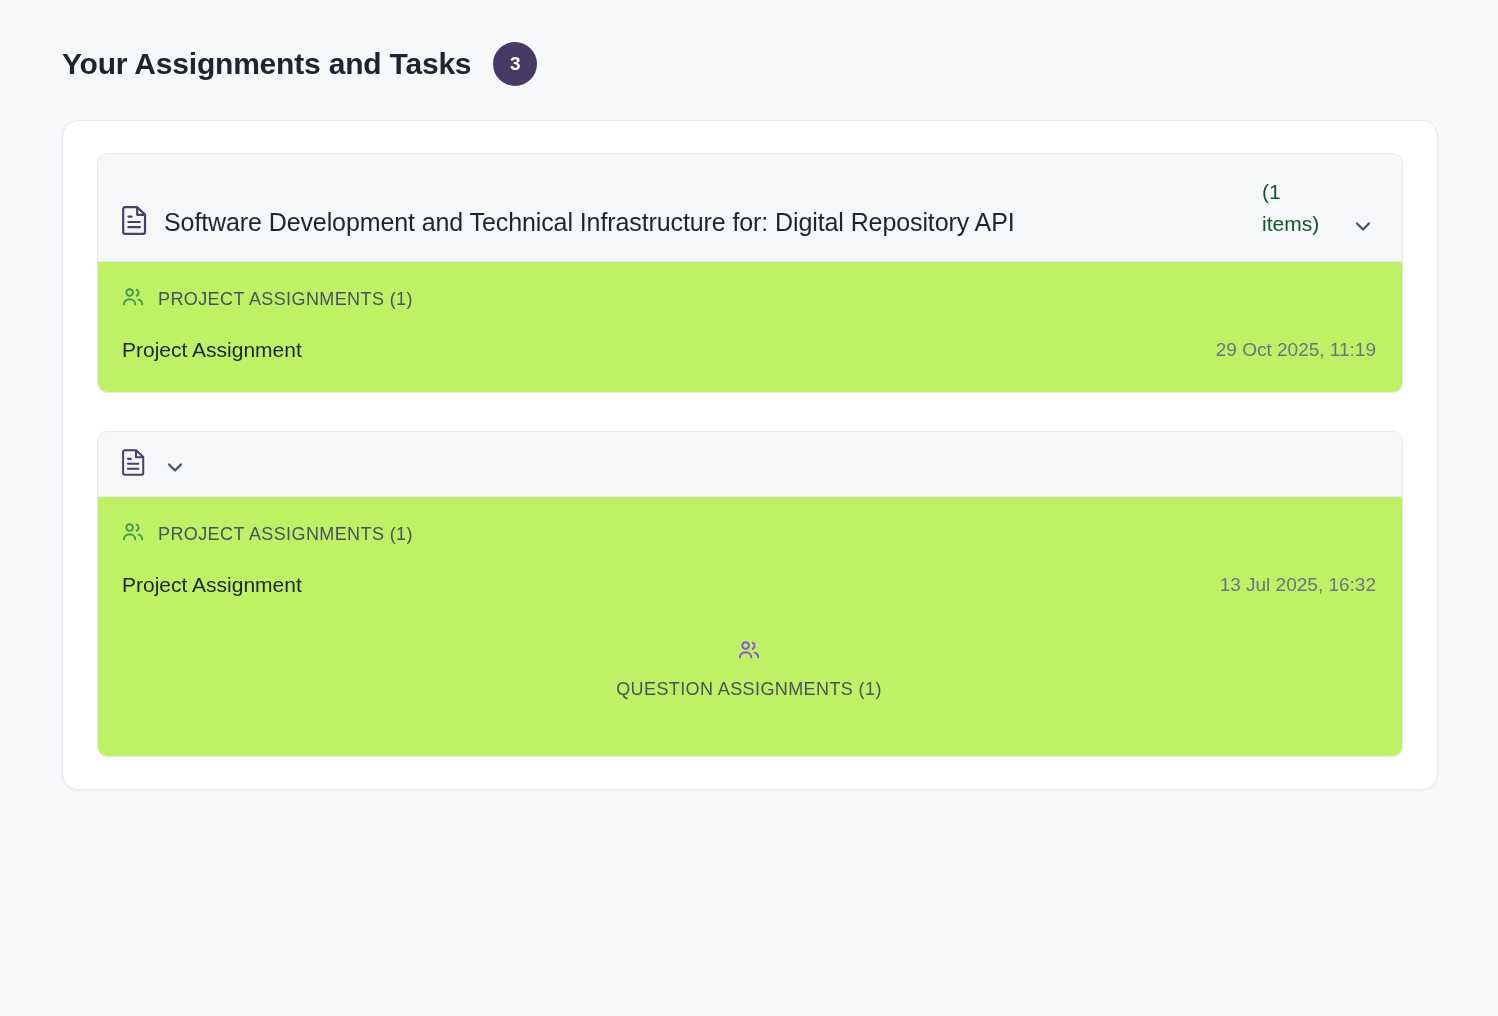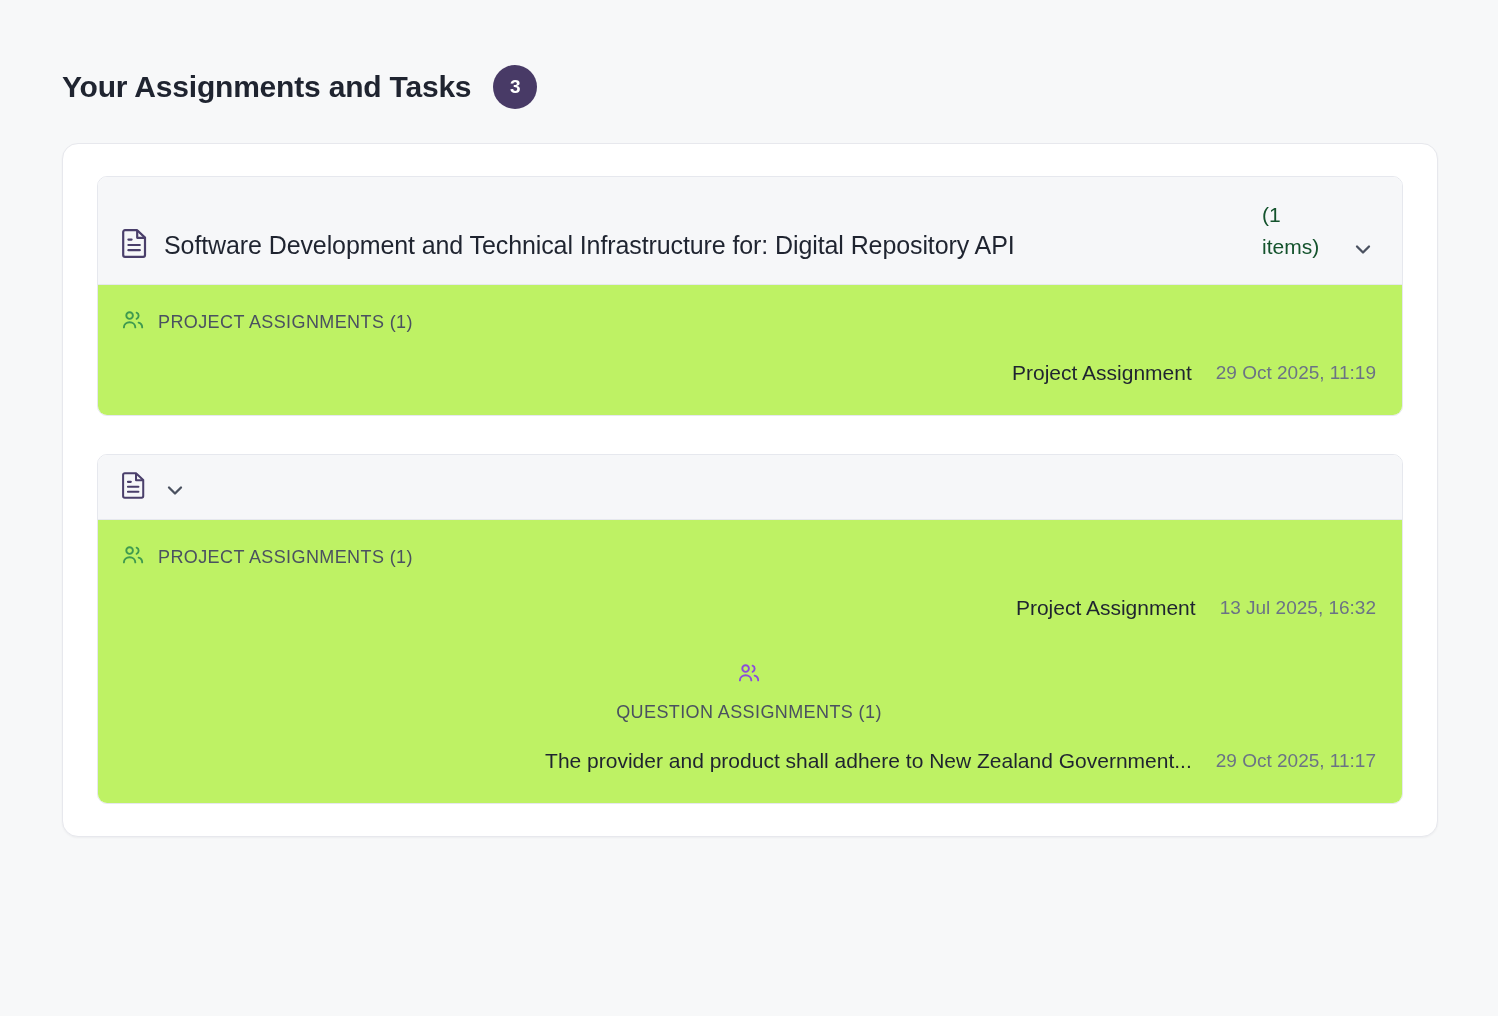--- a/index.html
+++ b/index.html
@@ -11,21 +11,20 @@
     font-family: "Liberation Sans", sans-serif;
     -webkit-font-smoothing: antialiased;
   }
 
   .page {
     width: 1498px;
     height: 736px;
     padding: 36px 60px 0 62px;
     background: #f7f8f9;
     position: relative;
-    margin-top: 23px;
   }
 
   
   .page-header {
     display: flex;
     align-items: center;
     gap: 22px;
     height: 56px;
     margin-bottom: 28px;
   }
@@ -143,21 +142,21 @@
 
   .section-label-text {
     font-size: 18px;
     letter-spacing: 0.4px;
     color: #4a5160;
   }
 
   .row {
     display: flex;
     align-items: center;
-    justify-content: flex-end;
+    justify-content: space-between;
     gap: 24px;
     cursor: pointer;
   }
 
   .row-title {
     font-size: 21px;
     color: #1f2430;
     overflow: hidden;
     text-overflow: ellipsis;
     white-space: nowrap;
@@ -264,22 +263,18 @@
             <svg width="22" height="22" viewBox="0 0 22 22" fill="none">
               <circle cx="7.6" cy="6.6" r="3.3" stroke="#8b4ddb" stroke-width="1.9"></circle>
               <path d="M1.9 18.4c0-3.1 2.6-5.2 5.7-5.2s5.7 2.1 5.7 5.2" stroke="#8b4ddb" stroke-width="1.9" stroke-linecap="round"></path>
               <path d="M14.6 3.7a3.3 3.3 0 0 1 0 6.1" stroke="#8b4ddb" stroke-width="1.9" stroke-linecap="round"></path>
               <path d="M16.6 13.6c2.1.6 3.6 2.3 3.6 4.8" stroke="#8b4ddb" stroke-width="1.9" stroke-linecap="round"></path>
             </svg>
           </span>
           <span class="section-label-text">QUESTION ASSIGNMENTS (1)</span>
         </div>
 
-        <div class="row">
-          <span class="row-title">The provider and product shall adhere to New Zealand Government...</span>
-          <span class="row-date">29 Oct 2025, 11:17</span>
-        </div>
 
       </div>
     </div>
 
   </div>
 </div>
 
 </body></html>

